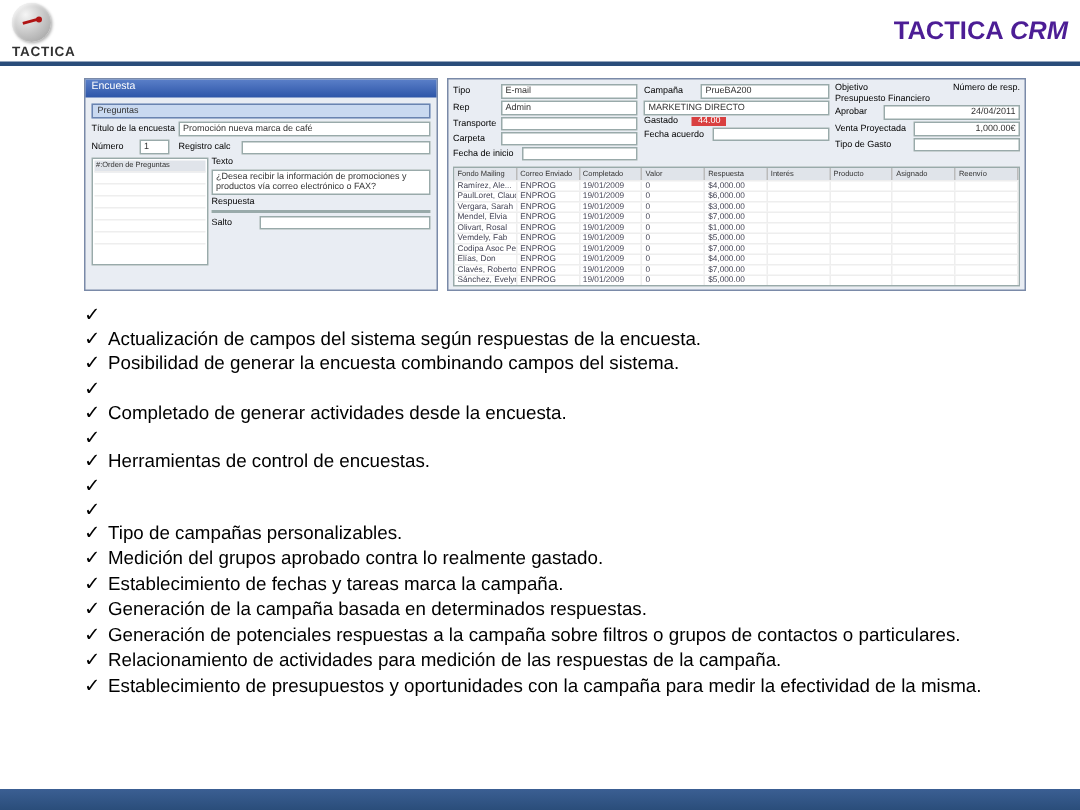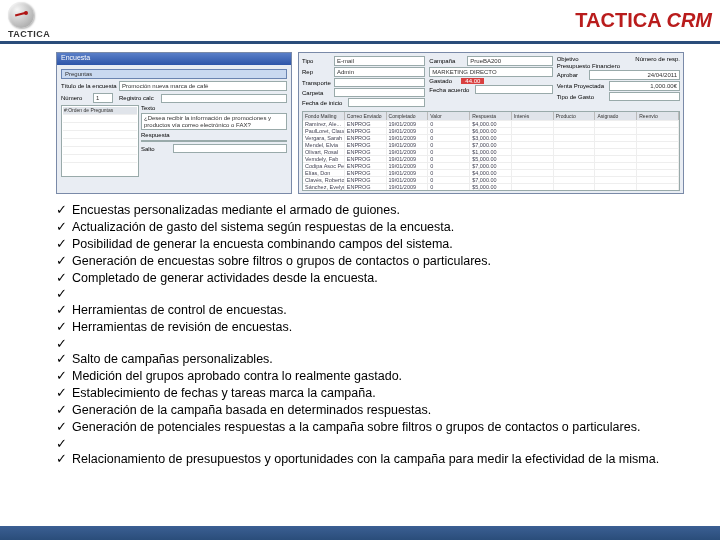--- a/index.html
+++ b/index.html
@@ -3,21 +3,21 @@
 <meta charset="utf-8">
 <style>
   * { margin: 0; padding: 0; box-sizing: border-box; }
   body { width: 720px; height: 540px; font-family: Arial, sans-serif; background: #fff; position: relative; overflow: hidden; }
   .header { height: 44px; background: #fff; border-bottom: 3px solid #2a4d7a; display: flex; align-items: center; justify-content: space-between; padding: 0 8px; }
   .logo-area { display: flex; flex-direction: column; align-items: flex-start; gap: 1px; }
   .logo-icon { width: 26px; height: 26px; border-radius: 50%; background: radial-gradient(circle at 35% 30%, #f5f5f5 0%, #d0d0d0 40%, #999 100%); position: relative; box-shadow: inset 1px 1px 2px rgba(255,255,255,0.6), 1px 1px 2px rgba(0,0,0,0.3); }
   .logo-icon::before { content:""; position:absolute; width:12px; height:2px; background:#b01515; top:11px; left:7px; transform: rotate(-15deg); }
   .logo-icon::after { content:""; position:absolute; width:4px; height:4px; background:#b01515; border-radius:50%; top:9px; left:16px; }
   .brand-text { font-size: 9px; font-weight: bold; color: #333; letter-spacing: 0.5px; }
-  .title { font-size: 20px; font-weight: bold; color: #b91c1c; }
+  .title { font-size: 17px; font-weight: bold; color: #4c1d95; }
   .title em { font-style: italic; font-weight: bold; }
   .screenshot-area { display:flex; gap:6px; padding: 8px 36px 2px 56px; }
   .mock-window { background:#e9edf3; border:1px solid #7a8aa8; font-size:6px; color:#333; }
   .mock-left { width: 236px; height: 142px; }
   .titlebar { background: linear-gradient(#5a7fc8,#2d55a8); height:12px; color:#fff; padding:1px 4px; font-size:7px; }
   .mock-body { padding:4px; display:flex; flex-direction:column; gap:2px; }
   .row { display:flex; gap:2px; align-items:center; }
   .lbl { color:#000; font-size:6px; min-width:30px; }
   .field { background:#fff; border:1px solid #9aa; height:9px; flex:1; }
   .field-txt { background:#fff; border:1px solid #9aa; padding:1px 2px; flex:1; font-size:6px; height:10px; overflow:hidden; }
@@ -283,74 +283,72 @@
             </div>
           </div>
       </div>
     </div>
   </div>
 </div>
 
 <div class="features" id="features">
     <div class="feature-item">
       <span class="check">✓</span>
-      <span class="feature-text">Encuestas personalizadas mediante el armado de guiones.</span>
-    </div>
-    <div class="feature-item">
-      <span class="check">✓</span>
-      <span class="feature-text">Actualización de gasto del sistema según respuestas de la encuesta.</span>
+    </div>
+    <div class="feature-item">
+      <span class="check">✓</span>
+      <span class="feature-text">Actualización de campos del sistema según respuestas de la encuesta.</span>
     </div>
     <div class="feature-item">
       <span class="check">✓</span>
       <span class="feature-text">Posibilidad de generar la encuesta combinando campos del sistema.</span>
     </div>
     <div class="feature-item">
       <span class="check">✓</span>
-      <span class="feature-text">Generación de encuestas sobre filtros o grupos de contactos o particulares.</span>
     </div>
     <div class="feature-item">
       <span class="check">✓</span>
       <span class="feature-text">Completado de generar actividades desde la encuesta.</span>
     </div>
     <div class="feature-item">
       <span class="check">✓</span>
     </div>
     <div class="feature-item">
       <span class="check">✓</span>
       <span class="feature-text">Herramientas de control de encuestas.</span>
     </div>
     <div class="feature-item">
       <span class="check">✓</span>
-      <span class="feature-text">Herramientas de revisión de encuestas.</span>
-    </div>
-    <div class="feature-item">
-      <span class="check">✓</span>
-    </div>
-    <div class="feature-item">
-      <span class="check">✓</span>
-      <span class="feature-text">Salto de campañas personalizables.</span>
+    </div>
+    <div class="feature-item">
+      <span class="check">✓</span>
+    </div>
+    <div class="feature-item">
+      <span class="check">✓</span>
+      <span class="feature-text">Tipo de campañas personalizables.</span>
     </div>
     <div class="feature-item">
       <span class="check">✓</span>
       <span class="feature-text">Medición del grupos aprobado contra lo realmente gastado.</span>
     </div>
     <div class="feature-item">
       <span class="check">✓</span>
       <span class="feature-text">Establecimiento de fechas y tareas marca la campaña.</span>
     </div>
     <div class="feature-item">
       <span class="check">✓</span>
       <span class="feature-text">Generación de la campaña basada en determinados respuestas.</span>
     </div>
     <div class="feature-item">
       <span class="check">✓</span>
       <span class="feature-text">Generación de potenciales respuestas a la campaña sobre filtros o grupos de contactos o particulares.</span>
     </div>
     <div class="feature-item">
       <span class="check">✓</span>
-    </div>
-    <div class="feature-item">
-      <span class="check">✓</span>
-      <span class="feature-text">Relacionamiento de presupuestos y oportunidades con la campaña para medir la efectividad de la misma.</span>
+      <span class="feature-text">Relacionamiento de actividades para medición de las respuestas de la campaña.</span>
+    </div>
+    <div class="feature-item">
+      <span class="check">✓</span>
+      <span class="feature-text">Establecimiento de presupuestos y oportunidades con la campaña para medir la efectividad de la misma.</span>
     </div>
   </div>
 
 <div class="footer-bar"></div>
 
 </body></html>

